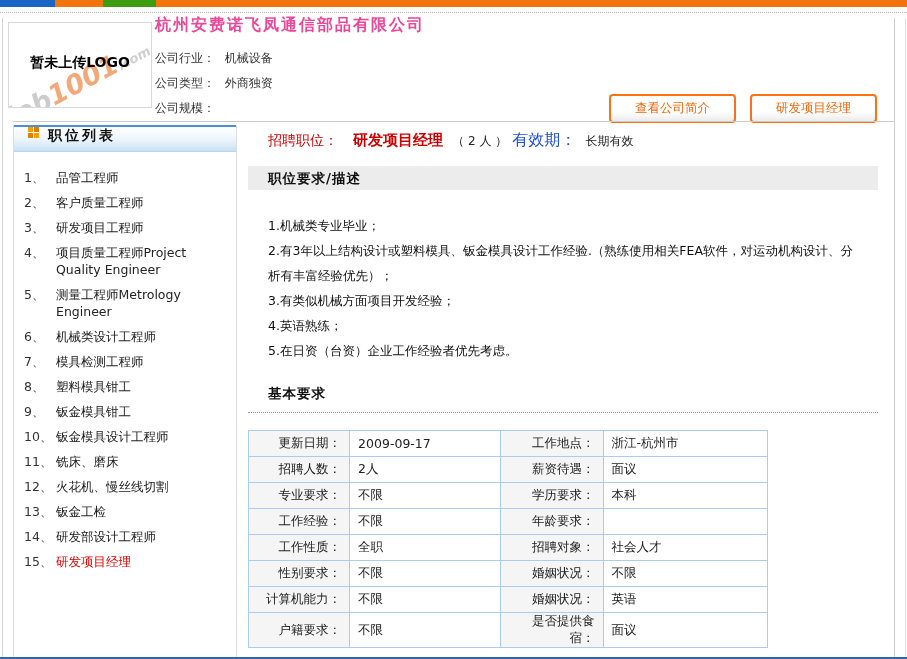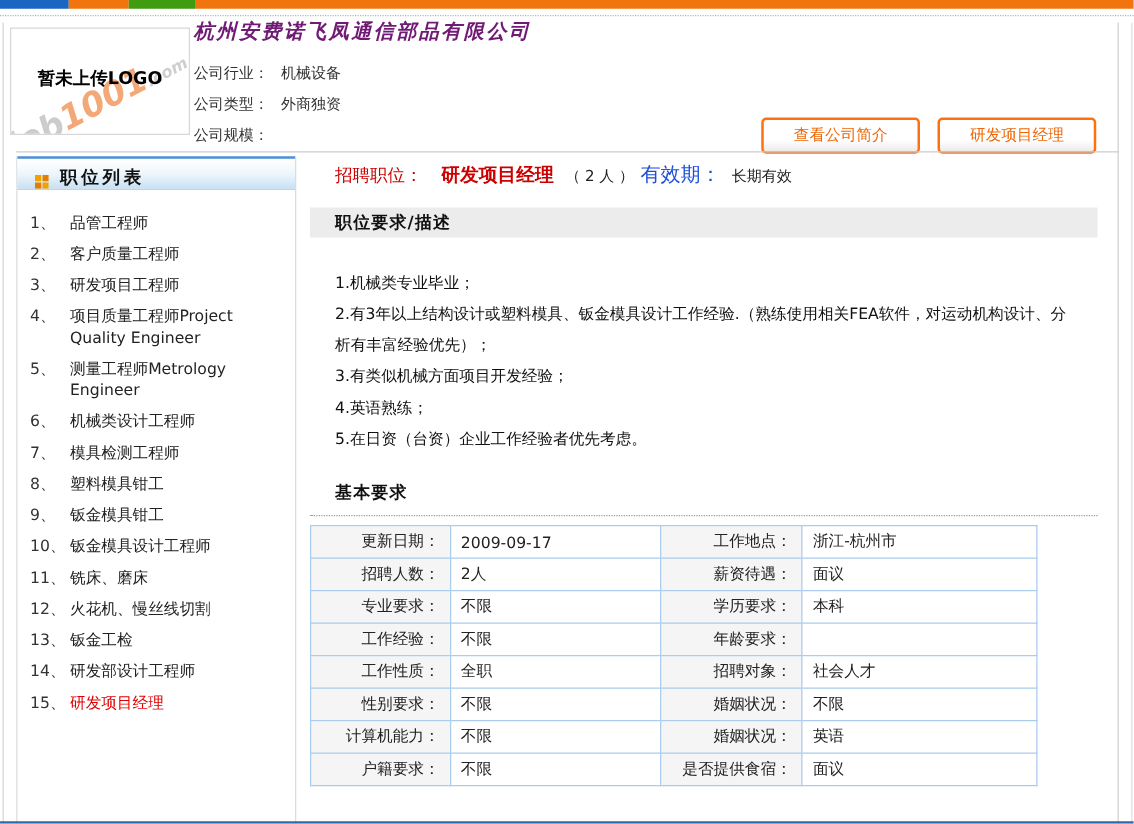--- a/index.html
+++ b/index.html
@@ -34,21 +34,21 @@
     font-weight:bold; font-style:italic; white-space:nowrap; z-index:0;
   }
   .logo-watermark .wm-job  { font-size:27px; color:#cccccc; }
   .logo-watermark .wm-num  { font-size:27px; color:#f3a878; }
   .logo-watermark .wm-com  { font-size:13px; color:#cfcfcf; }
   .logo-text {
     position:absolute; left:0; right:0; top:31px; text-align:center; z-index:1;
     font-size:14px; font-weight:600; color:#000000;
   }
   .company-block { position:absolute; left:155px; top:15px; }
-  .company-name { font-size:16px; font-weight:bold; letter-spacing:2px; color:#701a75;font-style:italic; }
+  .company-name { font-size:16px; font-weight:bold; letter-spacing:2px; color:#ec4899; }
   .company-fields { margin-top:10px; }
   .company-field { height:25px; line-height:25px; font-size:12px; color:#333; }
   .company-field .f-label { color:#333; }
   .company-field .f-value { margin-left:6px; color:#333; }
 
   .header-buttons { position:absolute; top:94px; right:30px; display:flex; gap:14px; }
   .btn-outline {
     display:inline-block; border:2px solid #ff7011; border-radius:4px;
     background:linear-gradient(180deg,#ffffff 0%,#ffffff 65%,#ebebeb 100%);
     color:#ef6708; font-size:12.5px; padding:4px 24px; cursor:pointer; white-space:nowrap;
@@ -56,21 +56,21 @@
   .header-divider { position:absolute; top:121px; left:13px; width:882px; border-top:1px solid #cccccc; }
 
   
   .sidebar {
     position:absolute; left:13px; top:125px; width:224px; bottom:0;
     border-left:1px solid #dcdcdc; border-right:1px solid #dcdcdc; background:#fff;
   }
   .sidebar-header {
     height:27px; border-top:2px solid #4b8fd4; border-bottom:1px solid #b9d5ec;
     background:linear-gradient(180deg,#ffffff 0%,#eef6fc 50%,#c8e0f4 100%);
-    display:flex; align-items:flex-end; padding-left:14px;
+    display:flex; align-items:flex-start; padding-left:14px;
   }
   .grid-icon { width:11px; height:11px; margin-right:9px; flex:0 0 auto; }
   .sidebar-title { font-size:14px; font-weight:bold; color:#111; letter-spacing:3px; }
   .job-list { list-style:none; padding:13px 4px 0 10px; }
   .job-list li { display:flex; padding:4px 0; font-size:12.5px; line-height:17px; cursor:pointer; }
   .job-list .num { width:32px; flex:0 0 auto; color:#333; }
   .job-list .lbl { flex:1; color:#222; }
   .job-list li.active .lbl { color:#e00000; }
 
   
@@ -86,21 +86,21 @@
     margin-top:15px; height:24px; line-height:24px; background:#ececec;
     padding-left:20px; font-size:13.5px; font-weight:bold; color:#111; letter-spacing:1px;
   }
   .desc-body { padding:23px 14px 6px 20px; font-size:12.5px; line-height:25px; color:#111; }
 
   .basic-title {
     margin-top:16px; padding-left:20px; padding-bottom:9px;
     font-size:13.5px; font-weight:bold; color:#111; letter-spacing:1px;
     border-bottom:1px dotted #9a9a9a;
   }
-  table.basic { width:582px; margin-top:7px; border-collapse:collapse; }
+  table.basic { width:520px; margin-top:17px; border-collapse:collapse; }
   table.basic td {
     border:1px solid #aaccee; height:26px; font-size:12.5px; padding:0 8px; color:#222;
   }
   td.lbl { background:#f5f5f5; text-align:right; }
   td.val { background:#fff; text-align:left; }
   .w1 { width:120px; } .w2 { width:182px; } .w3 { width:122px; } .w4 { width:206px; }
   .bottom-line { position:absolute; left:0; right:0; bottom:0; height:2px; background:#3468a4; }
 </style>
 </head>
 <body>

